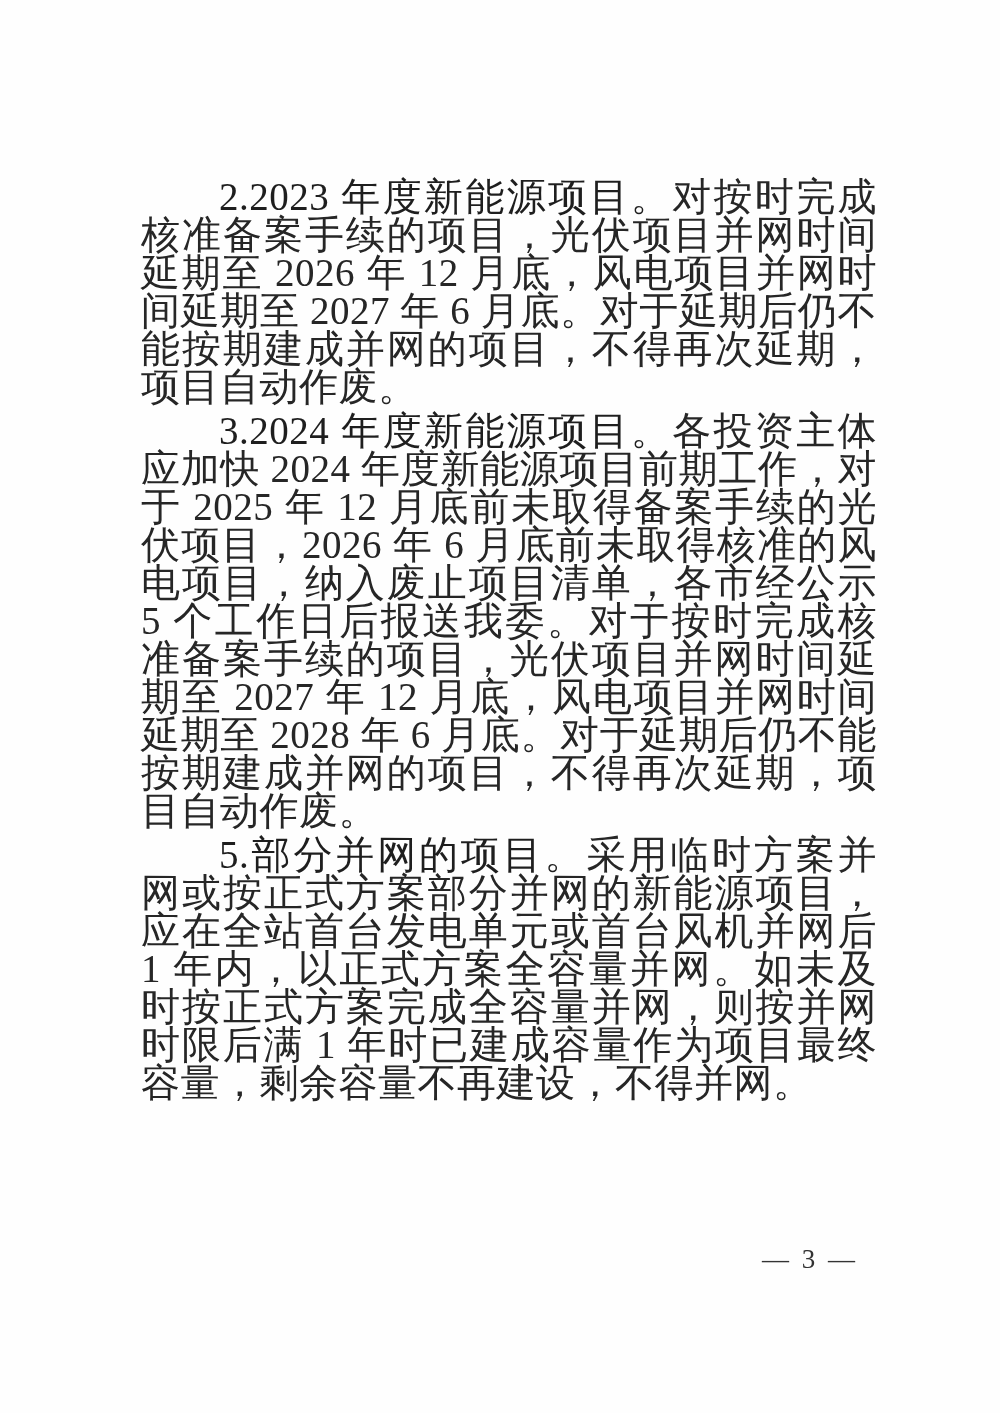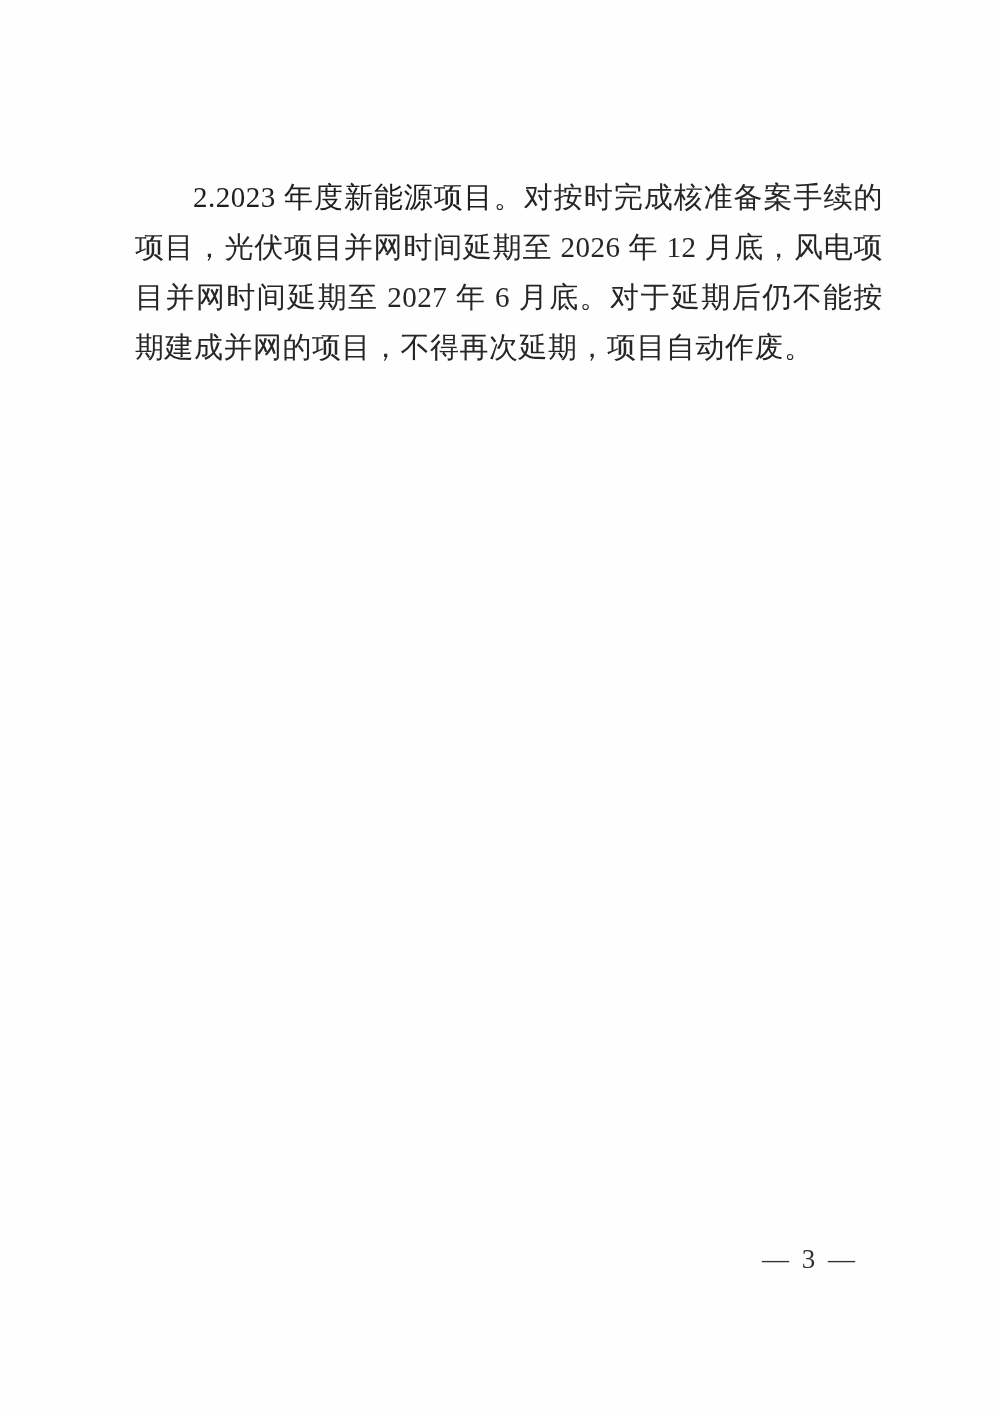--- a/index.html
+++ b/index.html
@@ -16,26 +16,26 @@
     color: #242424;
     overflow: hidden;
   }
   .content {
     position: absolute;
     left: 135px;
     top: 172px;
     width: 748px;
   }
   .para {
-    margin: 0;
+    margin: 6px;
     text-indent: 2em;
     text-align: justify;
     text-justify: inter-ideograph;
-    font-size: 29px;
-    line-height: 50px;
+    font-size: 39px;
+    line-height: 38px;
     letter-spacing: 0.5px;
     word-break: break-all;
   }
   .para-leader {
     
     color: #1e1e1e;
   }
   .para-body {
     color: #262626;
   }
@@ -50,19 +50,21 @@
   }
 </style>
 </head>
 <body>
 
 <div class="page">
   <div class="content">
 
     <p class="para"><span class="para-leader">2.2023 年度新能源项目。</span><span class="para-body">对按时完成核准备案手续的项目，光伏项目并网时间延期至 2026 年 12 月底，风电项目并网时间延期至 2027 年 6 月底。对于延期后仍不能按期建成并网的项目，不得再次延期，项目自动作废。</span></p>
 
+    <p class="para"><span class="para-leader">3.2024 年度新能源项目。</span><span class="para-body">各投资主体应加快 2024 年度新能源项目前期工作，对于 2025 年 12 月底前未取得备案手续的光伏项目，2026 年 6 月底前未取得核准的风电项目，纳入废止项目清单，各市经公示 5 个工作日后报送我委。对于按时完成核准备案手续的项目，光伏项目并网时间延期至 2027 年 12 月底，风电项目并网时间延期至 2028 年 6 月底。对于延期后仍不能按期建成并网的项目，不得再次延期，项目自动作废。</span></p>
 
 
+    <p class="para"><span class="para-leader">5.部分并网的项目。</span><span class="para-body">采用临时方案并网或按正式方案部分并网的新能源项目，应在全站首台发电单元或首台风机并网后 1 年内，以正式方案全容量并网。如未及时按正式方案完成全容量并网，则按并网时限后满 1 年时已建成容量作为项目最终容量，剩余容量不再建设，不得并网。</span></p>
 
   </div>
 
   <div class="page-number">— 3 —</div>
 </div>
 
 </body></html>

